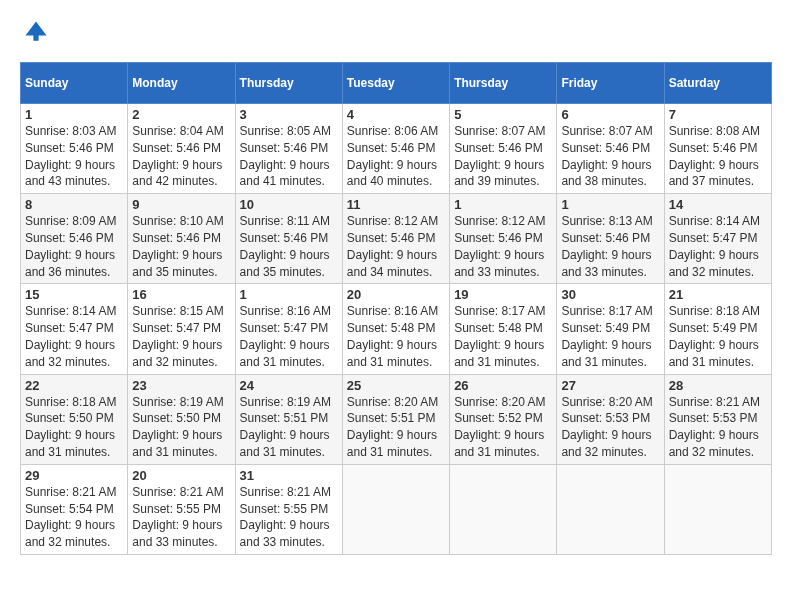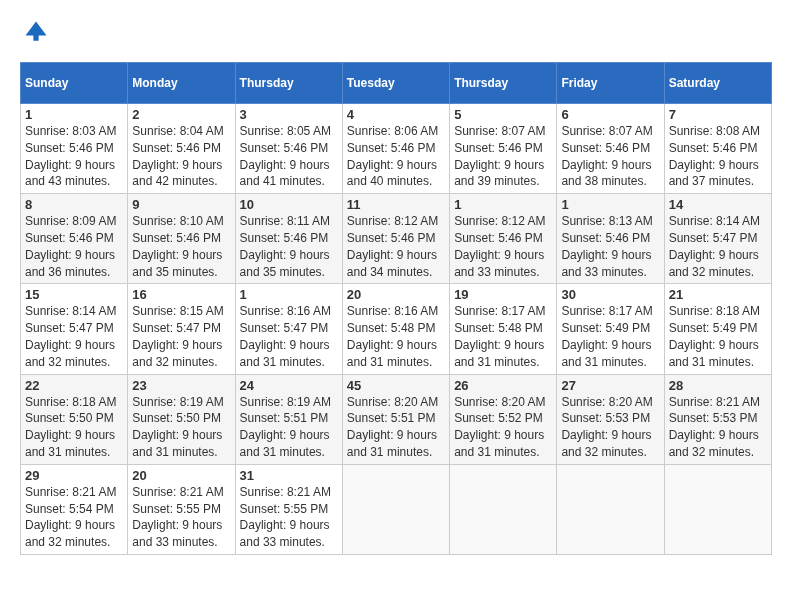--- a/index.html
+++ b/index.html
@@ -225,21 +225,21 @@
           </td>
           <td>
             <span class="day-num">23</span>
             <div class="cell-info">Sunrise: 8:19 AM<br>Sunset: 5:50 PM<br>Daylight: 9 hours and 31 minutes.</div>
           </td>
           <td>
             <span class="day-num">24</span>
             <div class="cell-info">Sunrise: 8:19 AM<br>Sunset: 5:51 PM<br>Daylight: 9 hours and 31 minutes.</div>
           </td>
           <td>
-            <span class="day-num">45</span>
+            <span class="day-num">25</span>
             <div class="cell-info">Sunrise: 8:20 AM<br>Sunset: 5:51 PM<br>Daylight: 9 hours and 31 minutes.</div>
           </td>
           <td>
             <span class="day-num">26</span>
             <div class="cell-info">Sunrise: 8:20 AM<br>Sunset: 5:52 PM<br>Daylight: 9 hours and 31 minutes.</div>
           </td>
           <td>
             <span class="day-num">27</span>
             <div class="cell-info">Sunrise: 8:20 AM<br>Sunset: 5:53 PM<br>Daylight: 9 hours and 32 minutes.</div>
           </td>

